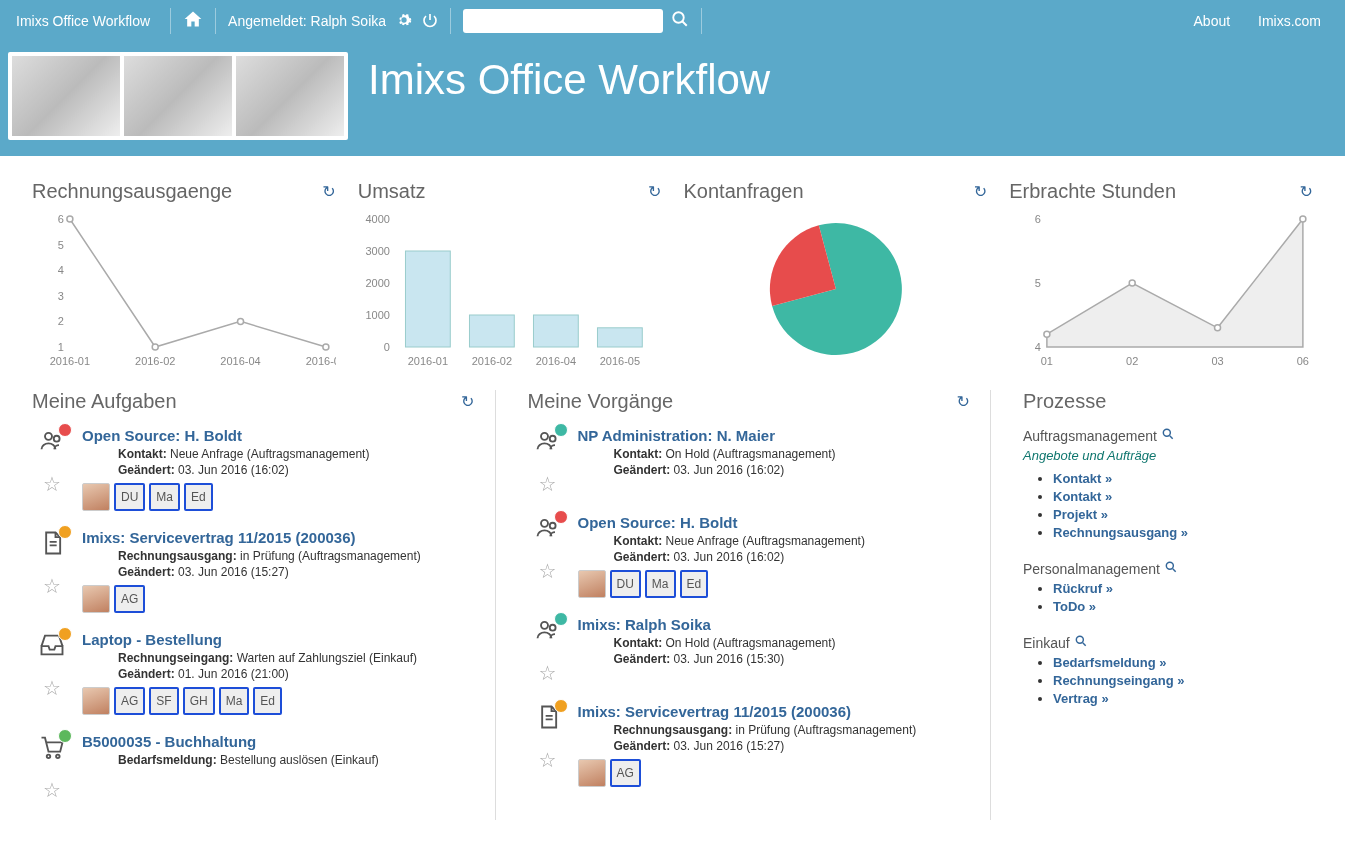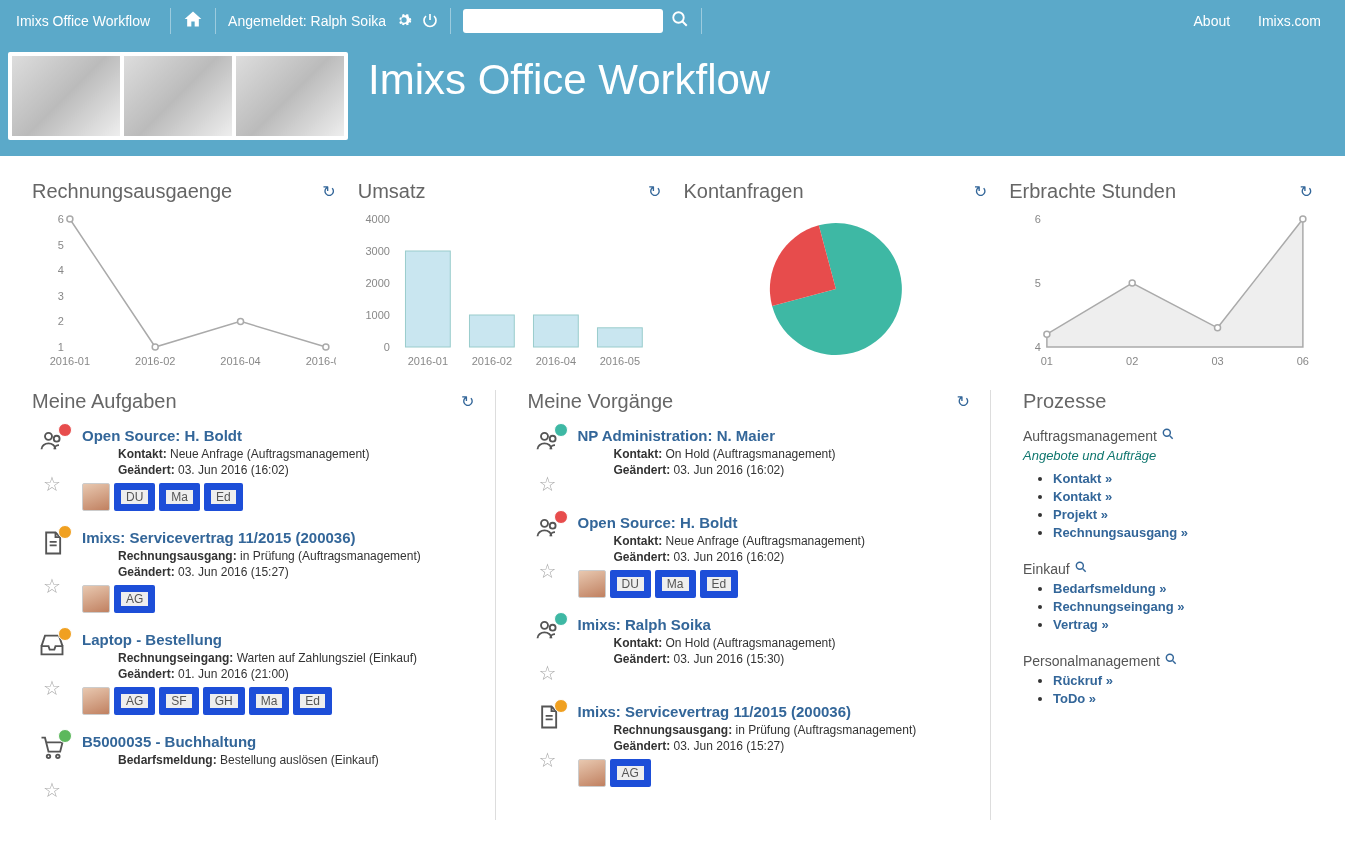--- a/index.html
+++ b/index.html
@@ -48,21 +48,21 @@
 .item .task-icon { position: relative; font-size: 26px; color: #555; }
 .item .task-icon .badge { position: absolute; top: -4px; right: -6px; width: 14px; height: 14px; border-radius: 50%; border: 1px solid #fff; }
 .item .star { color: #aaa; font-size: 20px; cursor: pointer; }
 .item .body { flex: 1; }
 .item h3 { font-size: 15px; font-weight: bold; margin-bottom: 3px; }
 .item h3 a { color: #336699; }
 .item .meta { font-size: 12px; color: #333; margin-bottom: 2px; margin-left: 36px; }
 .item .meta b { font-weight: bold; }
 .item .assignees { display: flex; gap: 4px; margin-top: 6px; }
 .item .avatar { width: 28px; height: 28px; border: 1px solid #ccc; background: linear-gradient(160deg,#e8c8b0,#c08060); border-radius: 2px; }
-.item .chip { min-width: 28px; height: 28px; padding: 0 5px; border: 7px solid #1d4ed8; background: #eee; border-radius: 2px; display: flex; align-items: center; justify-content: center; font-size: 12px; color: #555; cursor: pointer; }
+.item .chip { min-width: 28px; height: 28px; padding: 0 5px; border: 2px solid #1d4ed8; background: #eee; border-radius: 2px; display: flex; align-items: center; justify-content: center; font-size: 12px; color: #555; cursor: pointer; }
 
 
 .proc-group { margin-bottom: 20px; }
 .proc-group h3 { font-size: 14px; color: #555; font-weight: normal; margin-bottom: 4px; }
 .proc-group h3 .search-sm { color: #336699; font-size: 14px; margin-left: 4px; cursor: pointer; }
 .proc-group .desc { color: #0f766e; font-size: 13px; margin-bottom: 8px; font-style: italic; }
 .proc-group ul { list-style: disc; padding-left: 30px; }
 .proc-group li { margin-bottom: 3px; font-size: 13px; }
 .proc-group li a { color: #336699; font-weight: bold; }
 </style>
@@ -363,37 +363,37 @@
                 </svg></span></h3>
             <div class="desc">Angebote und Aufträge</div>
             <ul>
               <li><a href="#">Kontakt »</a></li>
               <li><a href="#">Kontakt »</a></li>
               <li><a href="#">Projekt »</a></li>
               <li><a href="#">Rechnungsausgang »</a></li>
             </ul>
           </div>
           <div class="proc-group">
+            <h3><span>Personalmanagement</span><span class="search-sm"><svg width="14" height="14" viewBox="0 0 24 24" fill="none" stroke="#336699" stroke-width="2.5">
+                  <circle cx="10" cy="10" r="6"></circle>
+                  <path d="M20 20l-5-5"></path>
+                </svg></span></h3>
+            <ul>
+              <li><a href="#">Rückruf »</a></li>
+              <li><a href="#">ToDo »</a></li>
+            </ul>
+          </div>
+          <div class="proc-group">
             <h3><span>Einkauf</span><span class="search-sm"><svg width="14" height="14" viewBox="0 0 24 24" fill="none" stroke="#336699" stroke-width="2.5">
                   <circle cx="10" cy="10" r="6"></circle>
                   <path d="M20 20l-5-5"></path>
                 </svg></span></h3>
             <ul>
               <li><a href="#">Bedarfsmeldung »</a></li>
               <li><a href="#">Rechnungseingang »</a></li>
               <li><a href="#">Vertrag »</a></li>
             </ul>
           </div>
-          <div class="proc-group">
-            <h3><span>Personalmanagement</span><span class="search-sm"><svg width="14" height="14" viewBox="0 0 24 24" fill="none" stroke="#336699" stroke-width="2.5">
-                  <circle cx="10" cy="10" r="6"></circle>
-                  <path d="M20 20l-5-5"></path>
-                </svg></span></h3>
-            <ul>
-              <li><a href="#">Rückruf »</a></li>
-              <li><a href="#">ToDo »</a></li>
-            </ul>
-          </div>
         </div>
     </div>
   </div>
 
 </div>
 
 </body></html>

